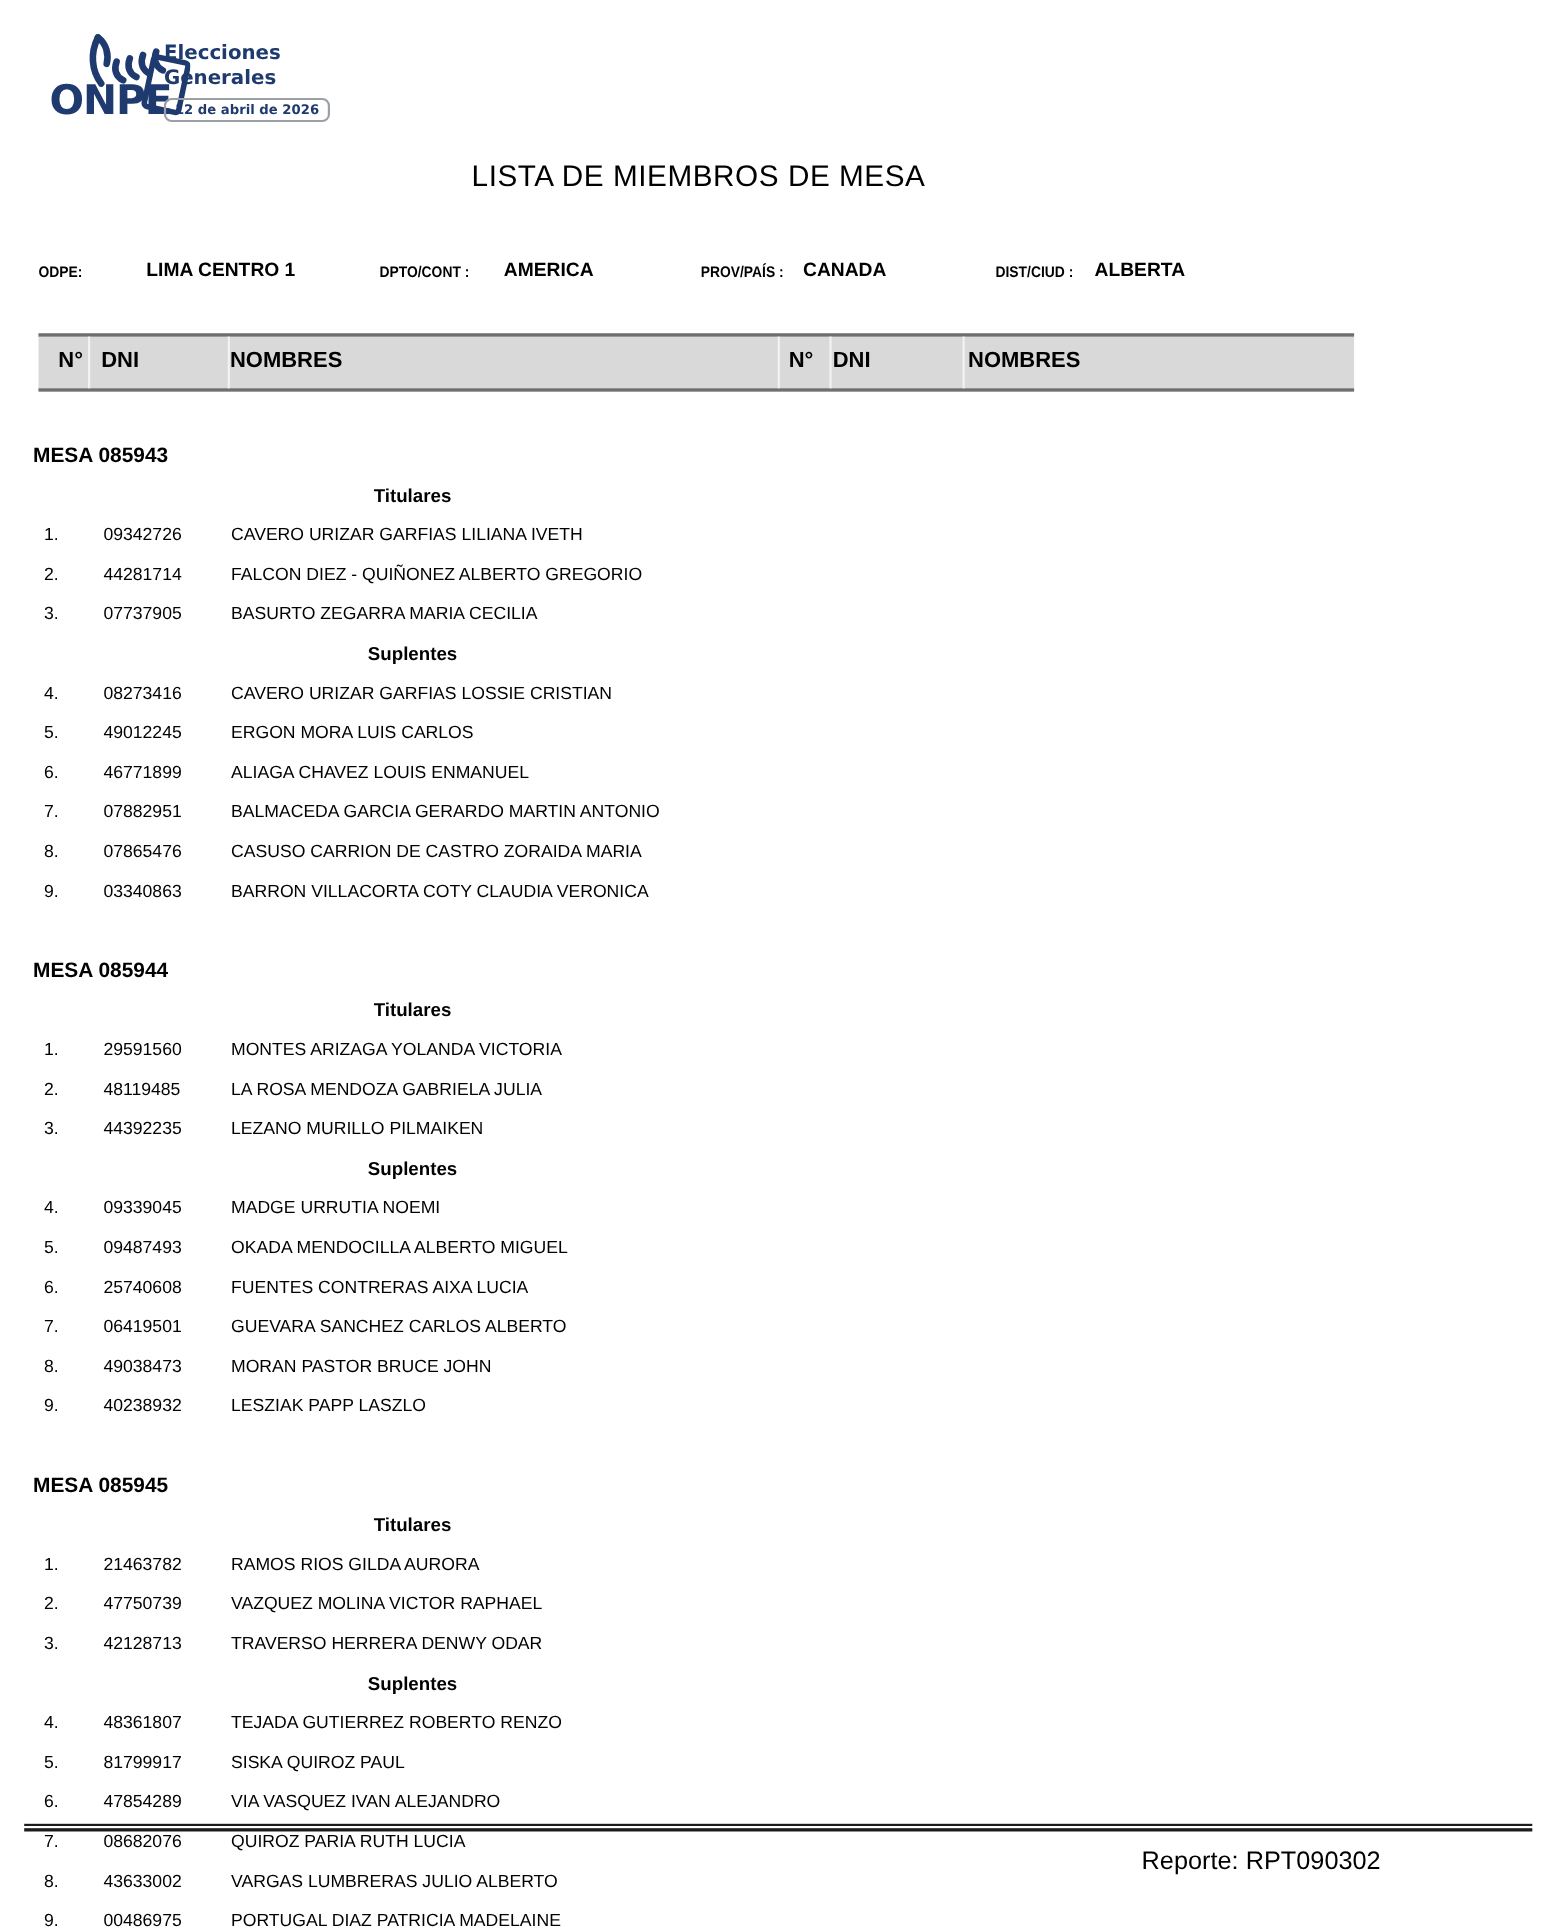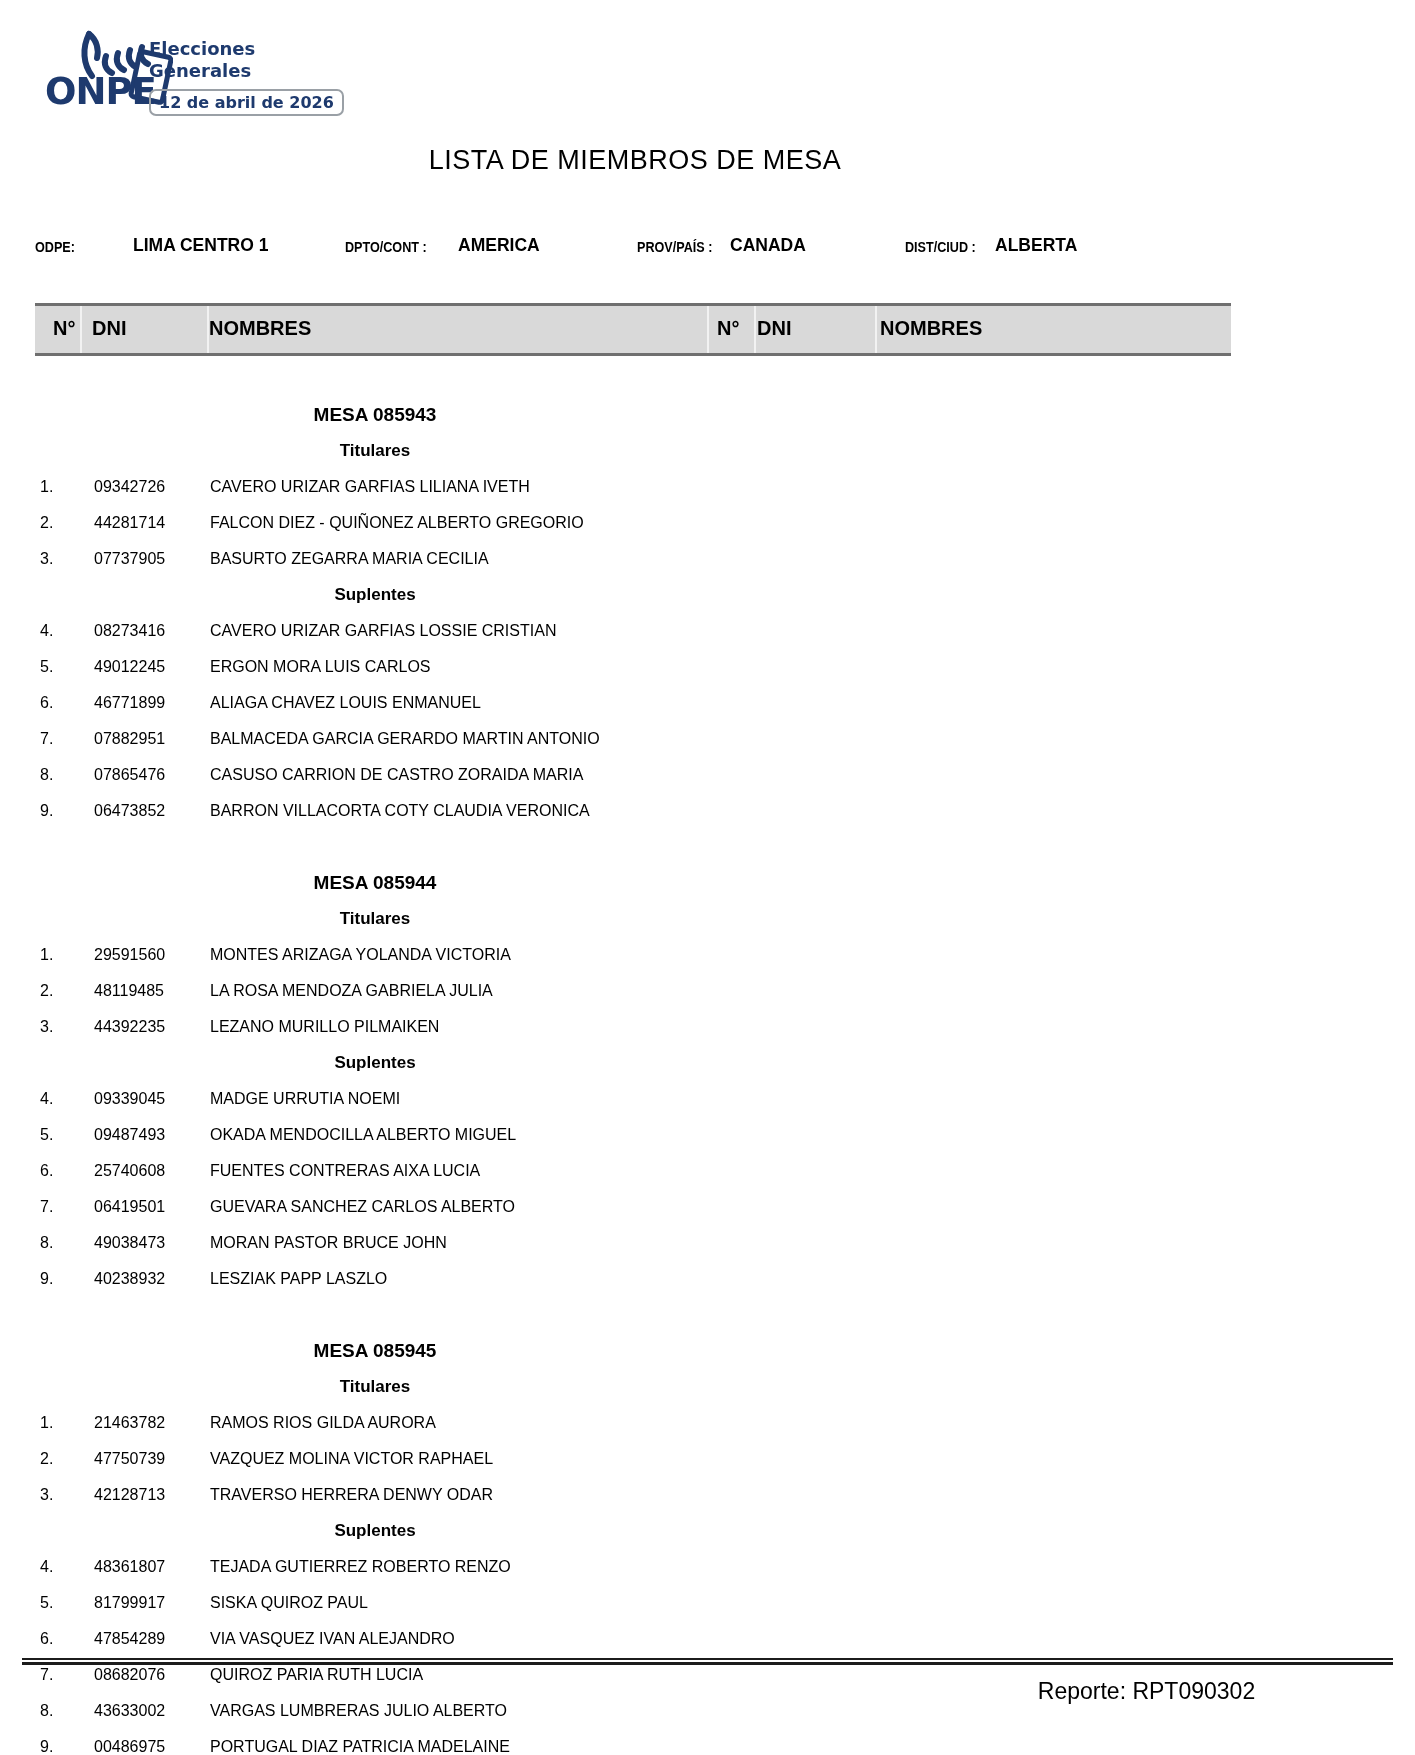--- a/index.html
+++ b/index.html
@@ -17,21 +17,21 @@
   }
   .hand-svg { position:absolute; left:28px; top:-2px; z-index:1; }
   .lg-right { position:absolute; left:104px; top:8px; z-index:3; width:130px; }
   .lg-line {
     font-family:"DejaVu Sans", sans-serif; font-weight:800;
     font-size:18px; line-height:22px; color:#1e3a6e;
   }
   .lg-badge {
     display:inline-block; margin-top:7px; border:2px solid #9aa0a6; border-radius:7px;
     padding:2px 8px; font-family:"DejaVu Sans", sans-serif; font-weight:800;
-    font-size:16px; color:#1e3a6e; white-space:nowrap;
+    font-size:12px; color:#1e3a6e; white-space:nowrap;
   }
 
   
   .doc-title {
     position:absolute; left:385px; top:58px; width:500px; text-align:center;
     font-size:22px; font-weight:bold;
   }
   .doc-subtitle {
     position:absolute; left:385px; top:145px; width:500px; text-align:center;
     font-size:27px; font-weight:normal; letter-spacing:0.5px;
@@ -60,21 +60,21 @@
   .th-n1 { left:18px; } .th-dni1 { left:57px; } .th-nom1 { left:174px; }
   .th-n2 { left:682px; } .th-dni2 { left:722px; } .th-nom2 { left:845px; }
   .th-sep { position:absolute; top:0; bottom:0; width:2px; background:#f2f2f2; }
   .sep1 { left:45px; } .sep2 { left:172px; } .sep3 { left:672px; } .sep4 { left:719px; } .sep5 { left:840px; }
 
   
   .content { position:absolute; left:0; top:355px; width:1415px; }
   .mesa:first-child { margin-top:42px; }
   .mesa + .mesa { margin-top:36px; }
   .mesa-title {
-    width:690px; margin-left:30px; text-align:center;
+    width:690px; margin-left:30px; 
     font-size:19px; font-weight:bold; height:36px; line-height:36px;
   }
   .group-heading {
     width:690px; margin-left:30px; text-align:center;
     font-size:17px; font-weight:bold; height:36px; line-height:36px;
   }
   .row { position:relative; height:36px; line-height:36px; font-size:16px; }
   .row .n    { position:absolute; left:40px; }
   .row .dni  { position:absolute; left:94px; }
   .row .name { position:absolute; left:210px; white-space:nowrap; }
@@ -183,21 +183,21 @@
             <span class="dni">07882951</span>
             <span class="name">BALMACEDA GARCIA GERARDO MARTIN ANTONIO</span>
           </div>
           <div class="row">
             <span class="n">8.</span>
             <span class="dni">07865476</span>
             <span class="name">CASUSO CARRION DE CASTRO ZORAIDA MARIA</span>
           </div>
           <div class="row">
             <span class="n">9.</span>
-            <span class="dni">06473852</span>
+            <span class="dni">03340863</span>
             <span class="name">BARRON VILLACORTA COTY CLAUDIA VERONICA</span>
           </div>
         </div>
     </div>
 
     <div class="mesa">
       <div class="mesa-title">MESA 085944</div>
       <div class="groups">
           <div class="group-heading">Titulares</div>
           <div class="row">

